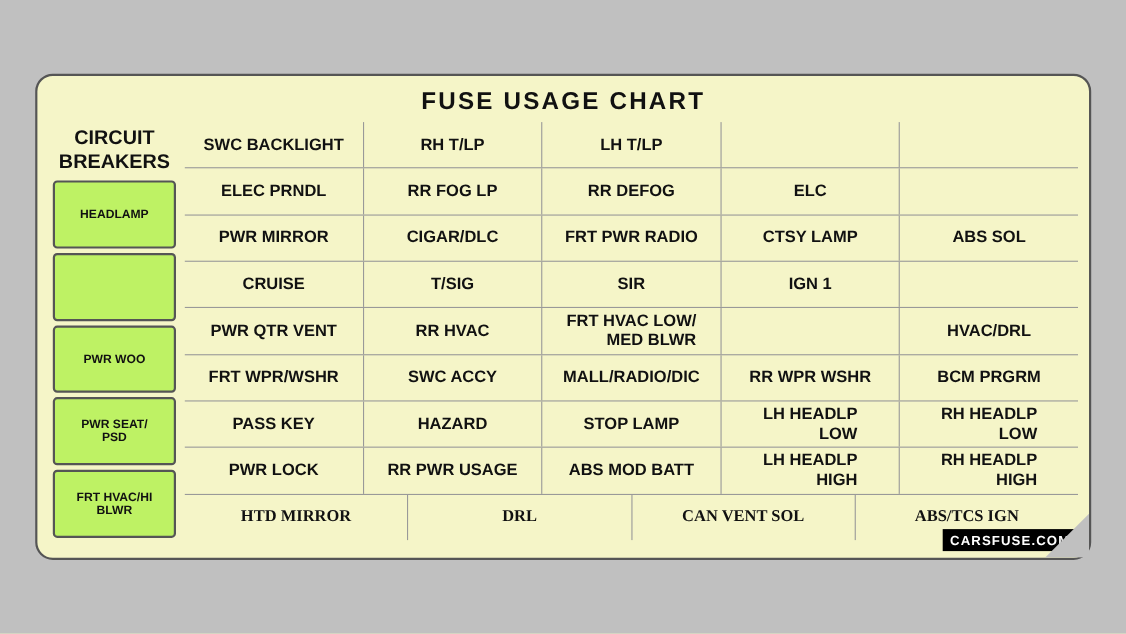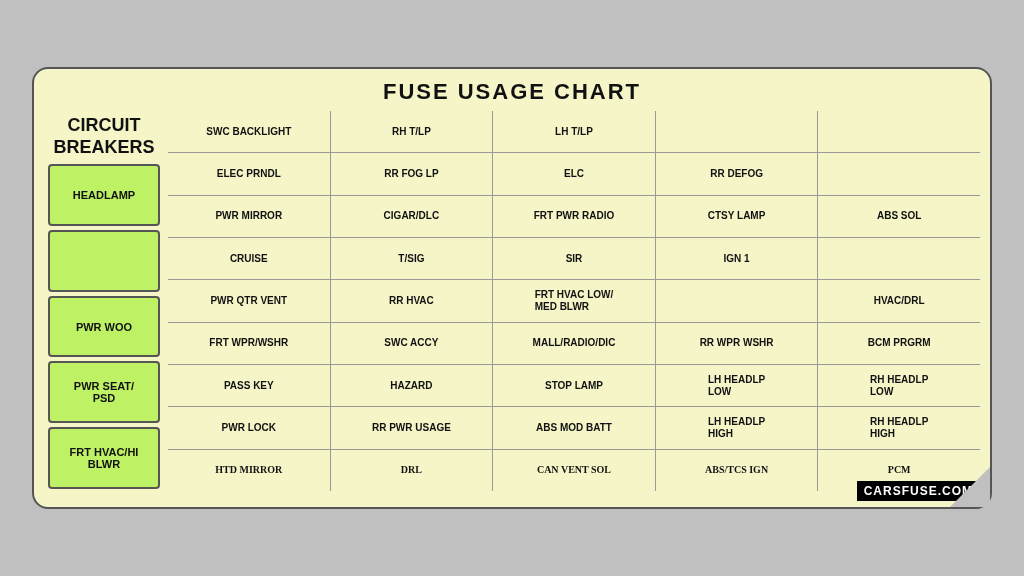--- a/index.html
+++ b/index.html
@@ -82,22 +82,22 @@
     .grid-row:last-child {
       border-bottom: none;
       font-family: Liberation Serif, serif;
     }
     .grid-cell {
       flex: 1;
       border-right: 1px solid #999;
       display: flex;
       align-items: center;
       justify-content: center;
-      text-align: left;
-      font-size: 10px;
+      text-align: right;
+      font-size: 15px;
       font-weight: bold;
       color: #111;
       padding: 2px 3px;
       line-height: 1.2;
     }
     .grid-cell:last-child {
       border-right: none;
     }
     .watermark {
       position: absolute;
@@ -143,22 +143,22 @@
     <div class="grid-row">
           <div class="grid-cell">SWC BACKLIGHT</div>
           <div class="grid-cell">RH T/LP</div>
           <div class="grid-cell">LH T/LP</div>
           <div class="grid-cell"></div>
           <div class="grid-cell"></div>
         </div>
         <div class="grid-row">
           <div class="grid-cell">ELEC PRNDL</div>
           <div class="grid-cell">RR FOG LP</div>
+          <div class="grid-cell">RR DEFOG</div>
           <div class="grid-cell">ELC</div>
-          <div class="grid-cell">RR DEFOG</div>
           <div class="grid-cell"></div>
         </div>
         <div class="grid-row">
           <div class="grid-cell">PWR MIRROR</div>
           <div class="grid-cell">CIGAR/DLC</div>
           <div class="grid-cell">FRT PWR RADIO</div>
           <div class="grid-cell">CTSY LAMP</div>
           <div class="grid-cell">ABS SOL</div>
         </div>
         <div class="grid-row">
@@ -194,18 +194,17 @@
           <div class="grid-cell">RR PWR USAGE</div>
           <div class="grid-cell">ABS MOD BATT</div>
           <div class="grid-cell">LH HEADLP<br>HIGH</div>
           <div class="grid-cell">RH HEADLP<br>HIGH</div>
         </div>
         <div class="grid-row">
           <div class="grid-cell">HTD MIRROR</div>
           <div class="grid-cell">DRL</div>
           <div class="grid-cell">CAN VENT SOL</div>
           <div class="grid-cell">ABS/TCS IGN</div>
-          <div class="grid-cell">PCM</div>
         </div>
       </div>
   </div>
   <div class="watermark">CARSFUSE.COM</div>
 </div>
 
 </body></html>

